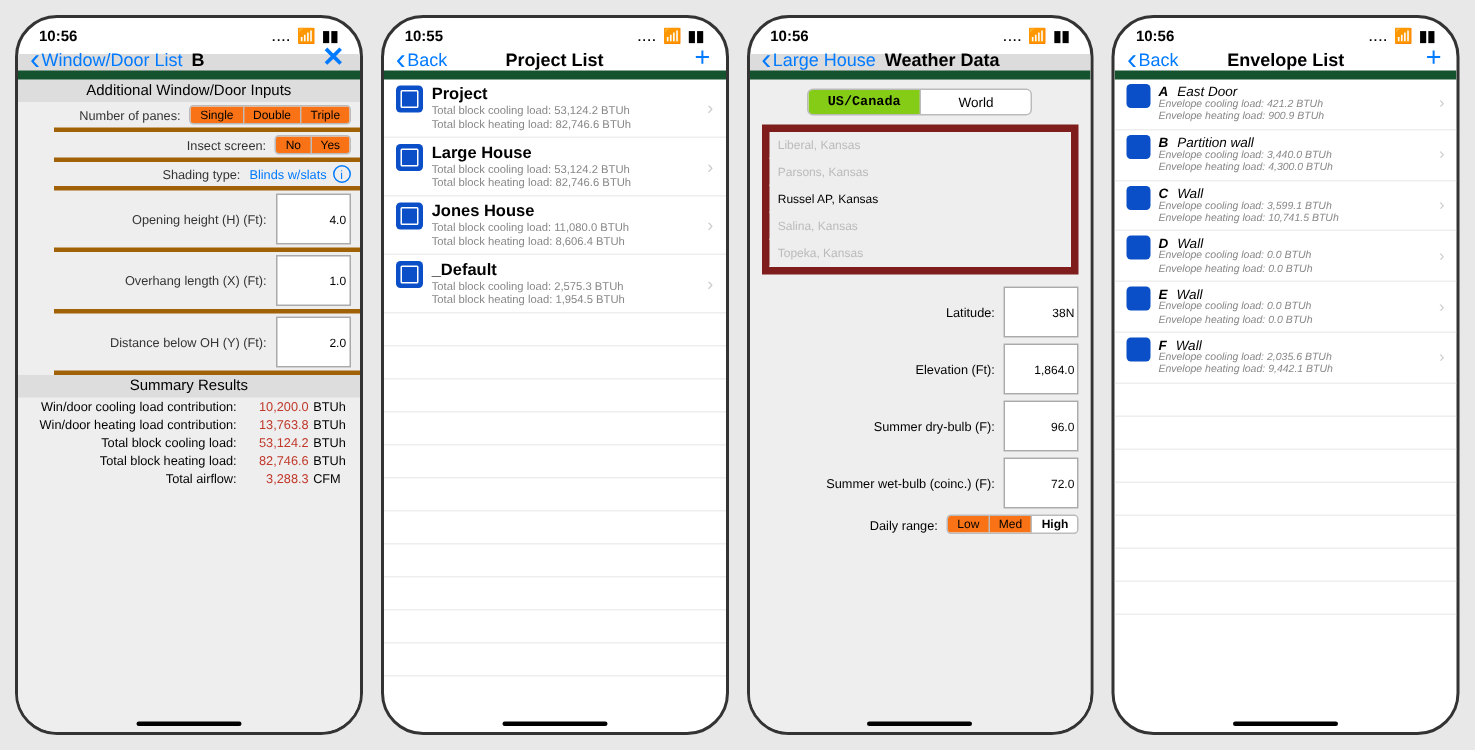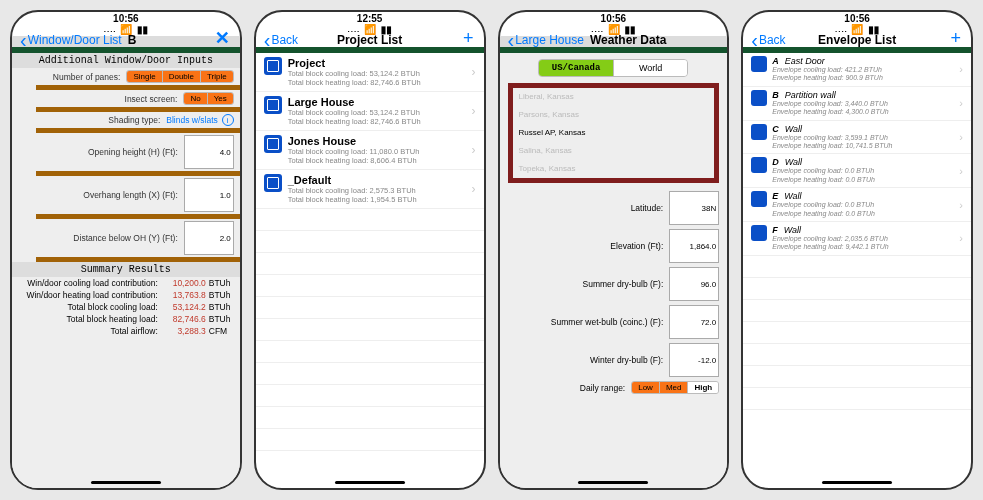--- a/index.html
+++ b/index.html
@@ -1,29 +1,29 @@
 <!DOCTYPE html>
 <html><head>
 <meta charset="utf-8">
 <style>
   * { box-sizing: border-box; margin: 0; padding: 0; font-family: -apple-system, "Helvetica Neue", Arial, sans-serif; }
   body { background: #e8e8e8; width: 983px; height: 500px; display: flex; gap: 12px; padding: 10px; }
   .phone { flex: 1; background: #fff; border-radius: 28px; border: 2px solid #333; overflow: hidden; display: flex; flex-direction: column; position: relative; }
-  .statusbar { height: 24px; display: flex; justify-content: center; align-items: center; padding: 0 14px; font-size: 10px; font-weight: 600; flex-direction: column; }
+  .statusbar { height: 24px; display: flex; justify-content: space-between; align-items: center; padding: 0 14px; font-size: 10px; font-weight: 600; }
   .statusbar .right { display: flex; gap: 4px; align-items: center; }
   .navbar { height: 17px; display: flex; align-items: flex-end; padding: 0 8px; border-bottom: 6px solid #14532d; position: relative; }
   .navbar.grey { background: #dcdcdc; }
   .back { color: #007aff; font-size: 12px; display: flex; align-items: center; cursor: pointer; }
   .back::before { content:"‹"; font-size: 20px; line-height: 10px; margin-right: 1px; }
   .navtitle { position: absolute; left:0; right:0; text-align:center; font-size:12px; font-weight:600; pointer-events:none; }
   .navtitle.left { position: static; margin-left: 6px; pointer-events:auto;}
   .navaction { position:absolute; right:10px; color:#007aff; font-size:18px; font-weight:300; cursor:pointer; line-height:1;}
   .content { flex:1; overflow:hidden; font-size:9px; }
-  .section-head { background:#ddd; text-align:center; font-size:10px; padding:2px 0; font-weight:500;font-family:Liberation Mono, monospace; }
-  .row { display:flex; align-items:center; border-bottom:5px solid #a16207; padding:2px 6px; min-height:18px;margin-left:24px; }
+  .section-head { background:#ddd; text-align:center; font-size:10px; padding:2px 0; font-weight:500; }
+  .row { display:flex; align-items:center; border-bottom:3px solid #a16207; padding:2px 6px; min-height:18px;margin-left:24px; }
   .row .lbl { flex:1; text-align:right; padding-right:6px; font-size:8.5px; color:#333;}
   .segmented { display:flex; border:1px solid #bbb; border-radius:3px; overflow:hidden; font-size:8px; }
   .segmented span { padding:1px 6px; background:#f97316; border-right:1px solid #bbb; cursor:pointer;}
   .segmented span:last-child { border-right:none;}
   .segmented span.sel { background:#fff; font-weight:600;}
   .linkval { color:#007aff; font-size:8.5px;}
   .info { color:#007aff; border:1px solid #007aff; border-radius:50%; width:12px; height:12px; display:inline-flex; align-items:center; justify-content:center; font-size:8px; margin-left:4px;}
   .txtin { border:1px solid #aaa; width:50px; height:14px; font-size:8px; text-align:right; padding:16px 2px;}
   .summary-row { display:flex; padding:1px 6px; }
   .summary-row .lbl { flex:1; text-align:right; padding-right:6px; font-size:8.5px;}
@@ -134,21 +134,21 @@
           <span class="val">3,288.3</span>
           <span class="unit">CFM</span>
         </div>
       </div>
   </div>
   <div class="homebar"></div>
 </div>
 
 <div class="phone">
   <div class="statusbar">
-    <span>12:55</span>
+    <span>10:55</span>
     <span class="right">
         <span class="sig">....</span>
         <span>📶</span>
         <span>▮▮</span>
       </span>
   </div>
   <div class="navbar">
     <span class="back">Back</span>
     <span class="navtitle">Project List</span>
     <span class="navaction">+</span>
@@ -244,24 +244,20 @@
           <input class="txtin" value="1,864.0" style="">
         </div>
         <div class="formrow">
           <span class="lbl">Summer dry-bulb (F):</span>
           <input class="txtin" value="96.0" style="">
         </div>
         <div class="formrow">
           <span class="lbl">Summer wet-bulb (coinc.) (F):</span>
           <input class="txtin" value="72.0" style="">
         </div>
-        <div class="formrow">
-          <span class="lbl">Winter dry-bulb (F):</span>
-          <input class="txtin" value="-12.0" style="">
-        </div>
       </div>
     <div class="formrow">
       <span class="lbl">Daily range:</span>
       <div class="segmented">
           <span>Low</span>
           <span>Med</span>
           <span class="sel">High</span>
         </div>
     </div>
   </div>

